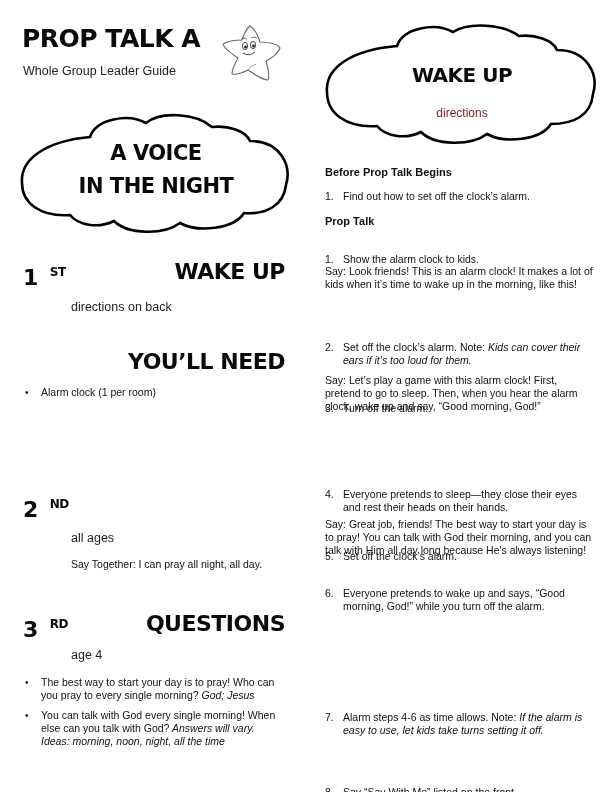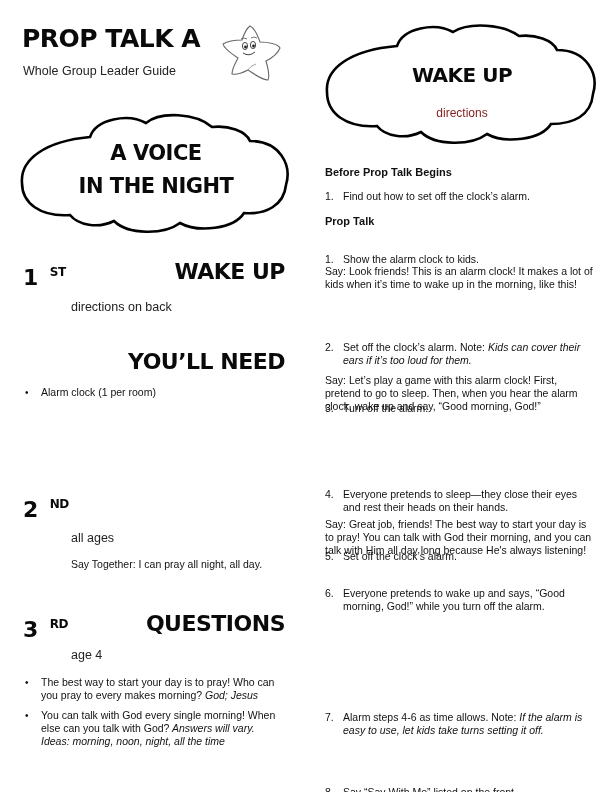--- a/index.html
+++ b/index.html
@@ -111,21 +111,21 @@
 
 <div class="sec-row" style="top:610px;">
   <div class="ordinal display">
     <span>3</span><sup>RD</sup>
   </div>
   <div class="sec-title display">QUESTIONS</div>
 </div>
 <div class="left-text" style="top:648px;">age 4</div>
 <ul class="bullet-list" style="top:676px;">
   <li>
-    <span class="b">The best way to start your day is to pray! Who can you pray to every makes morning?</span><span class="i"> God; Jesus</span>
+    <span class="b">The best way to start your day is to pray! Who can you pray to every single morning?</span><span class="i"> God; Jesus</span>
   </li>
   <li>
     <span class="b">You can talk with God every single morning! When else can you talk with God?</span><span class="i"> Answers will vary. Ideas: morning, noon, night, all the time</span>
   </li>
 </ul>
 
 <div class="right" style="top:164px;">
   <div class="rh">Before Prop Talk Begins</div>
 </div>
 <div class="right step" style="top:190px;">

